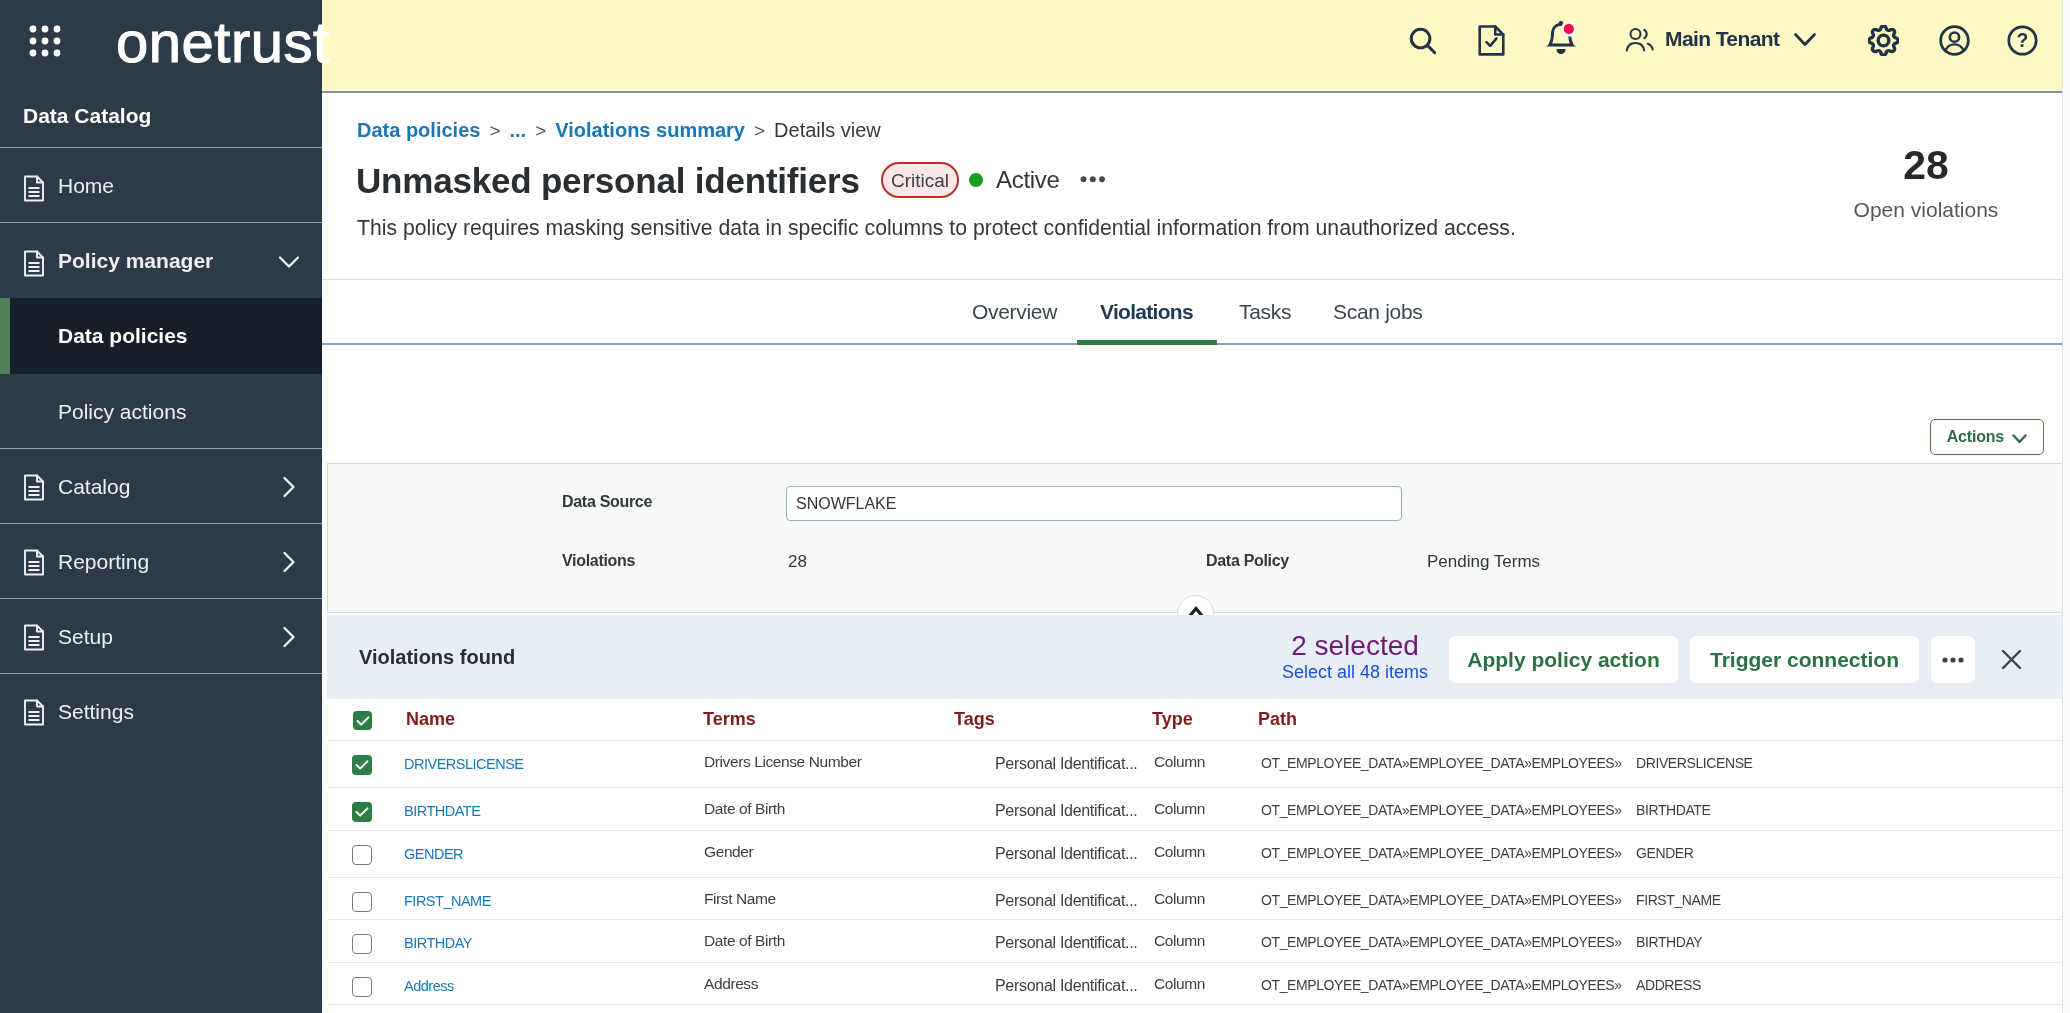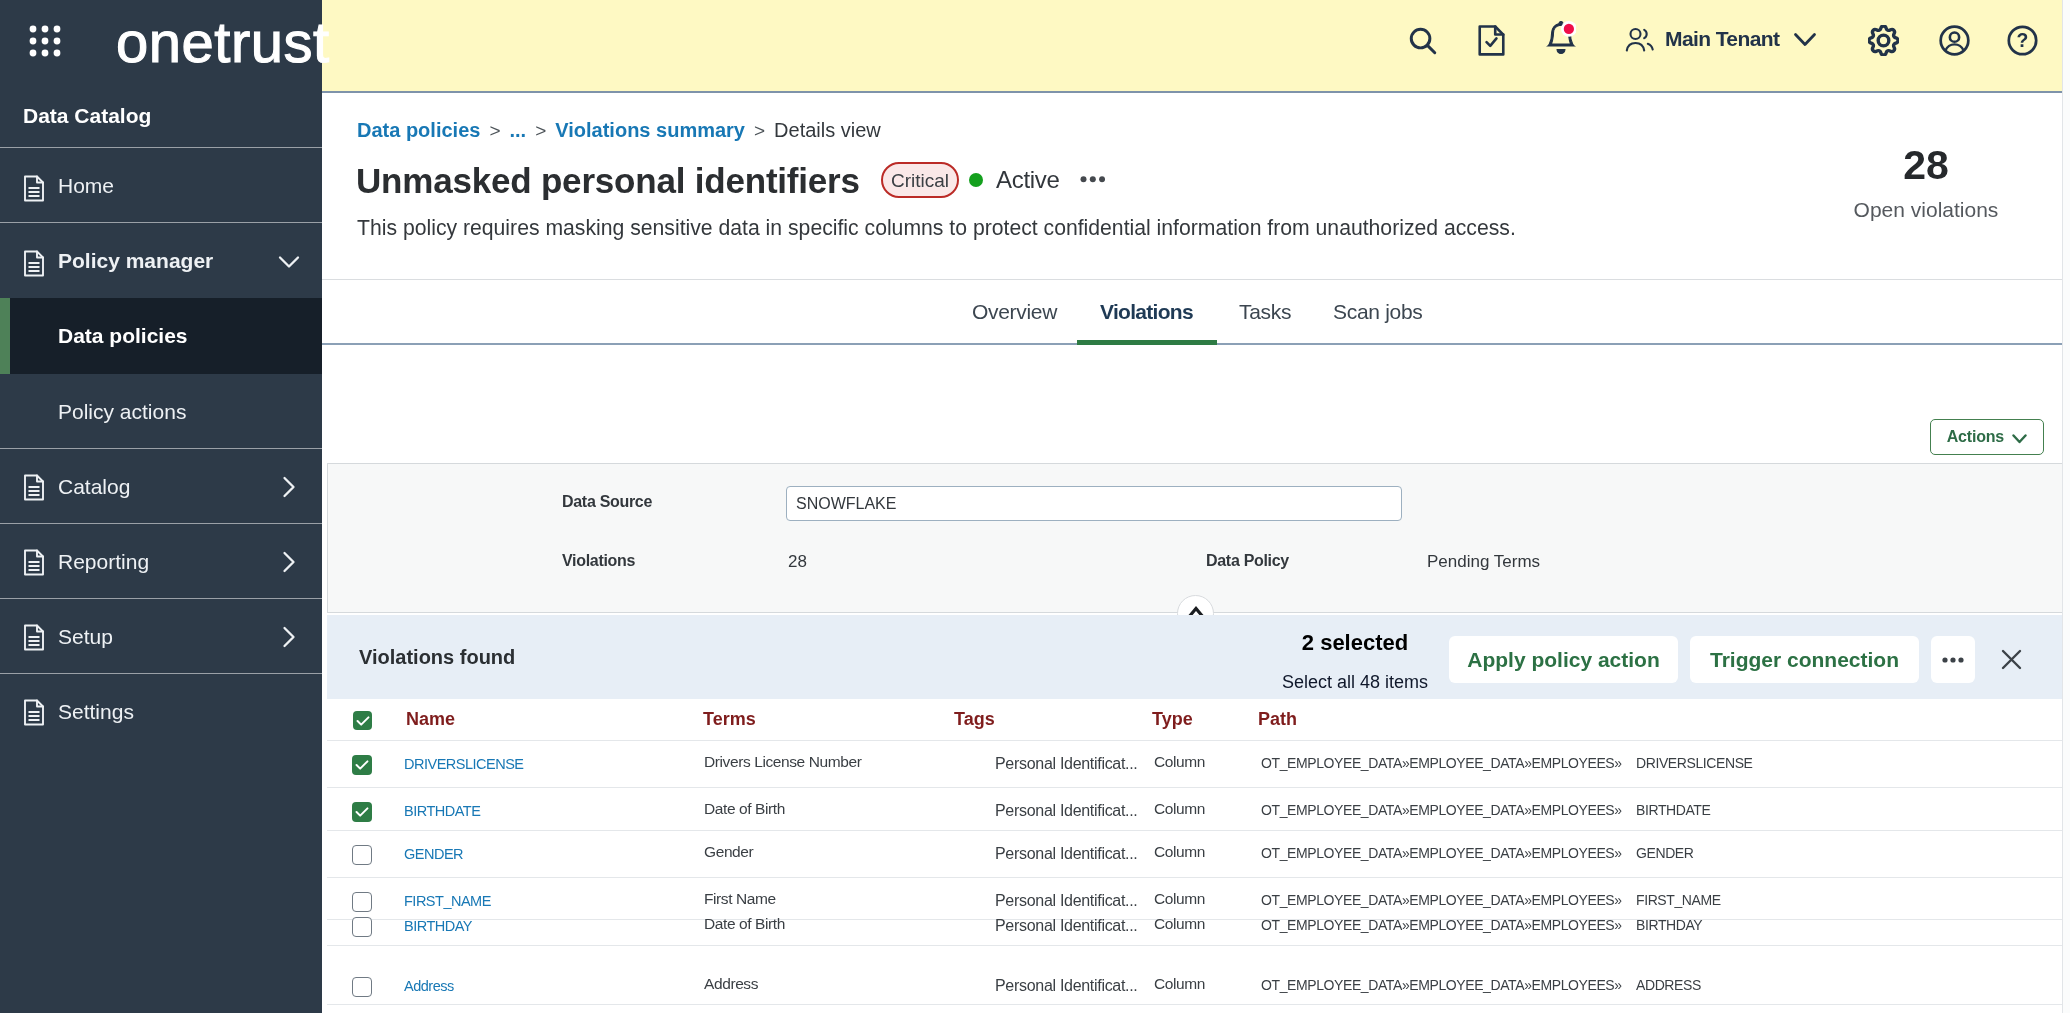--- a/index.html
+++ b/index.html
@@ -43,22 +43,22 @@
   .fval { position:absolute; font-size:17px; color:#33383d; }
   #dsinput { position:absolute; left:458px; top:22px; width:616px; height:35px; background:#fff; border:1px solid #9db0c0; border-radius:4px; font-size:16px; color:#33383d; line-height:33px; padding-left:9px; }
 
   
   #collapse { position:absolute; left:1177px; top:594.5px; width:37px; height:37px; background:#fff; border:1px solid #d8dbde; border-radius:50%; }
 
   
   #band { position:absolute; left:327px; top:614.5px; width:1735px; height:84.5px; background:#e7eef6; }
   #vfound { position:absolute; left:32px; top:31px; font-size:20px; font-weight:700; color:#2b2f33; }
   #selinfo { position:absolute; left:943px; top:15px; width:170px; text-align:center; }
-  #selinfo .l1 { font-size:22px; font-weight:700; color:#000000; }
-  #selinfo .l2 { font-size:18px; color:#0f172a; margin-top:16px; }
+  #selinfo .l1 { font-size:28px; font-weight:400; color:#701a75; }
+  #selinfo .l2 { font-size:18px; color:#1d4ed8; margin-top:0; }
   .bandbtn { position:absolute; top:21px; height:47px; background:#fff; border-radius:6px; color:#2c7144; font-size:21px; font-weight:700; text-align:center; line-height:47px; }
 
   
   #table { position:absolute; left:327px; top:699px; width:1735px; height:314px; background:#fff; }
   .trow { position:absolute; left:0; width:1735px; border-bottom:1px solid #e4e7ea; }
   .cell { position:absolute; font-size:15.5px; letter-spacing:-0.4px; color:#3a3f44; white-space:nowrap; }
   .pathc { font-size:14px !important; letter-spacing:-0.4px !important; }
   .hcell { font-size:18px !important; letter-spacing:0 !important; font-weight:700; color:#7f1d1d; }
   .namelink { color:#1878b5; font-size:14.5px !important; letter-spacing:-0.5px !important; }
   .cbx { position:absolute; left:25px; width:20px; height:20px; border-radius:4px; }
@@ -317,21 +317,21 @@
     </div>
     <div class="trow" style="top:179px;height:42px;">
       <div class="cbx off" style="top:14px;"></div>
       <div class="cell namelink" style="left:77px;top:15px;">FIRST_NAME</div>
       <div class="cell" style="left:377px;top:12px;">First Name</div>
       <div class="cell" style="left:668px;top:14px;font-size:16px;letter-spacing:-0.3px;">Personal Identificat...</div>
       <div class="cell" style="left:827px;top:12px;">Column</div>
       <div class="cell pathc" style="left:934px;top:14px;">OT_EMPLOYEE_DATA»EMPLOYEE_DATA»EMPLOYEES»</div>
       <div class="cell pathc" style="left:1309px;top:14px;">FIRST_NAME</div>
     </div>
-    <div class="trow" style="top:204px;height:43px;">
+    <div class="trow" style="top:221px;height:43px;">
       <div class="cbx off" style="top:14px;"></div>
       <div class="cell namelink" style="left:77px;top:15px;">BIRTHDAY</div>
       <div class="cell" style="left:377px;top:12px;">Date of Birth</div>
       <div class="cell" style="left:668px;top:14px;font-size:16px;letter-spacing:-0.3px;">Personal Identificat...</div>
       <div class="cell" style="left:827px;top:12px;">Column</div>
       <div class="cell pathc" style="left:934px;top:14px;">OT_EMPLOYEE_DATA»EMPLOYEE_DATA»EMPLOYEES»</div>
       <div class="cell pathc" style="left:1309px;top:14px;">BIRTHDAY</div>
     </div>
     <div class="trow" style="top:264px;height:42px;">
       <div class="cbx off" style="top:14px;"></div>

